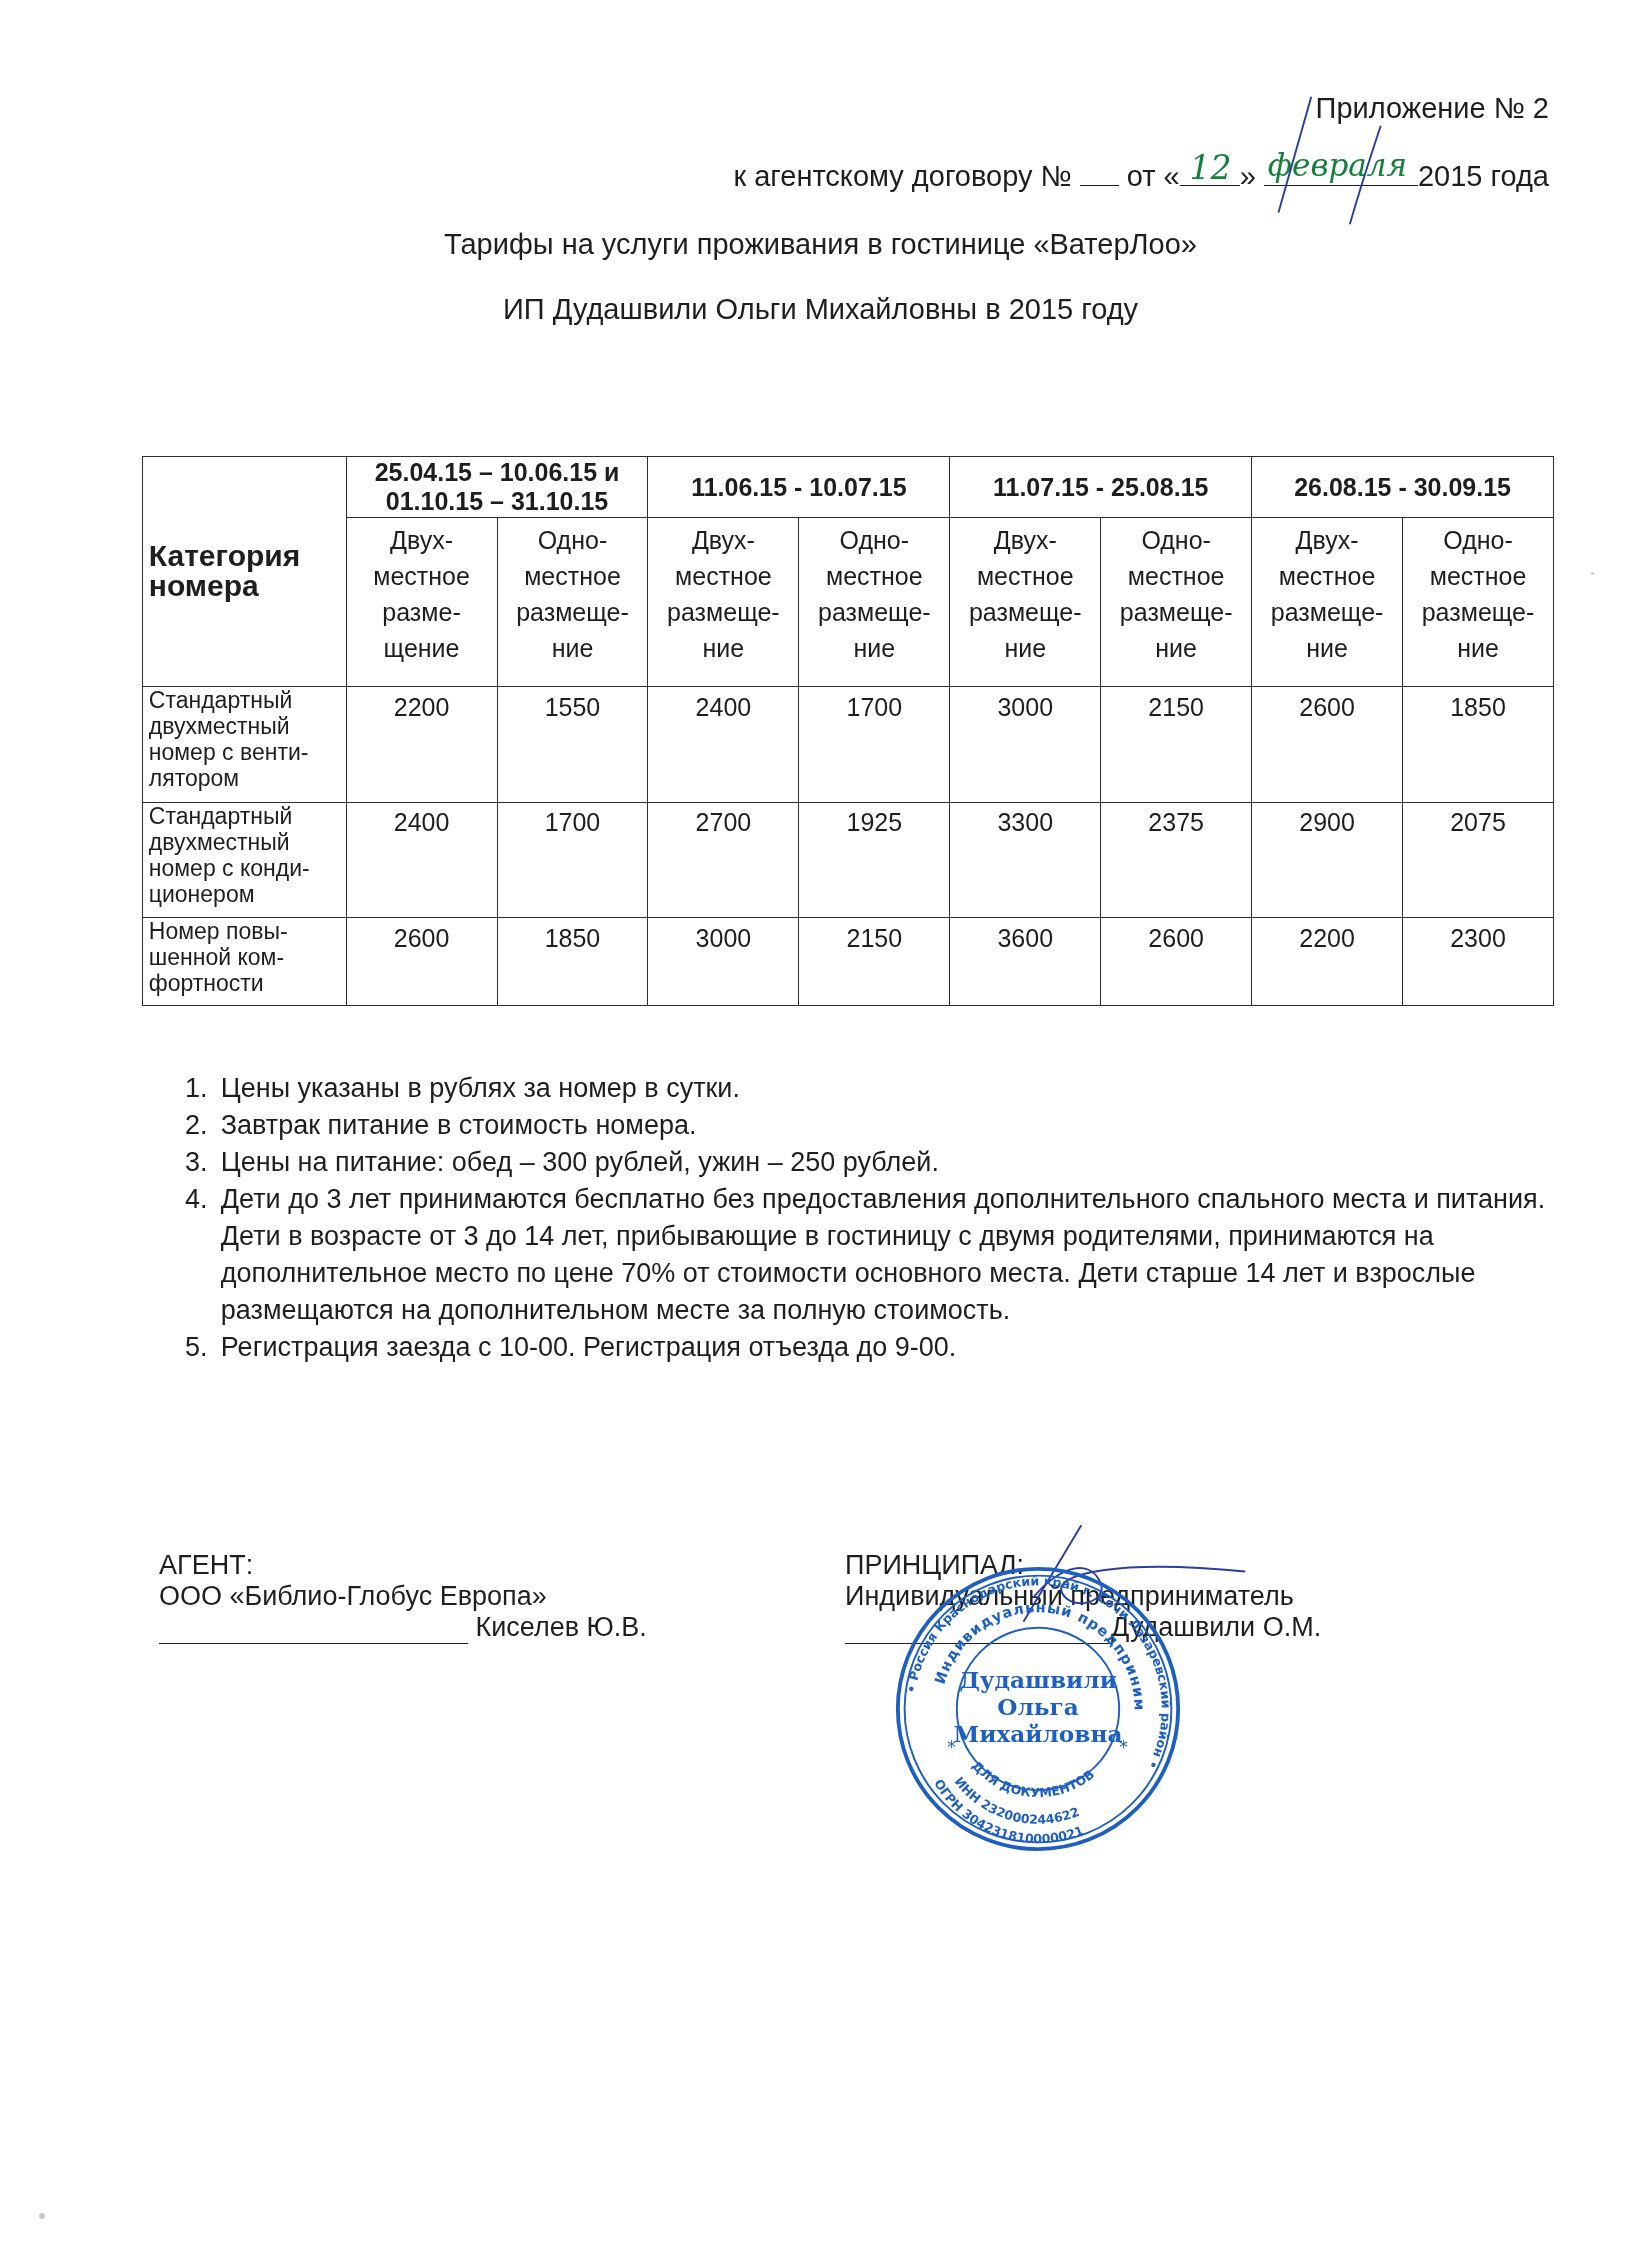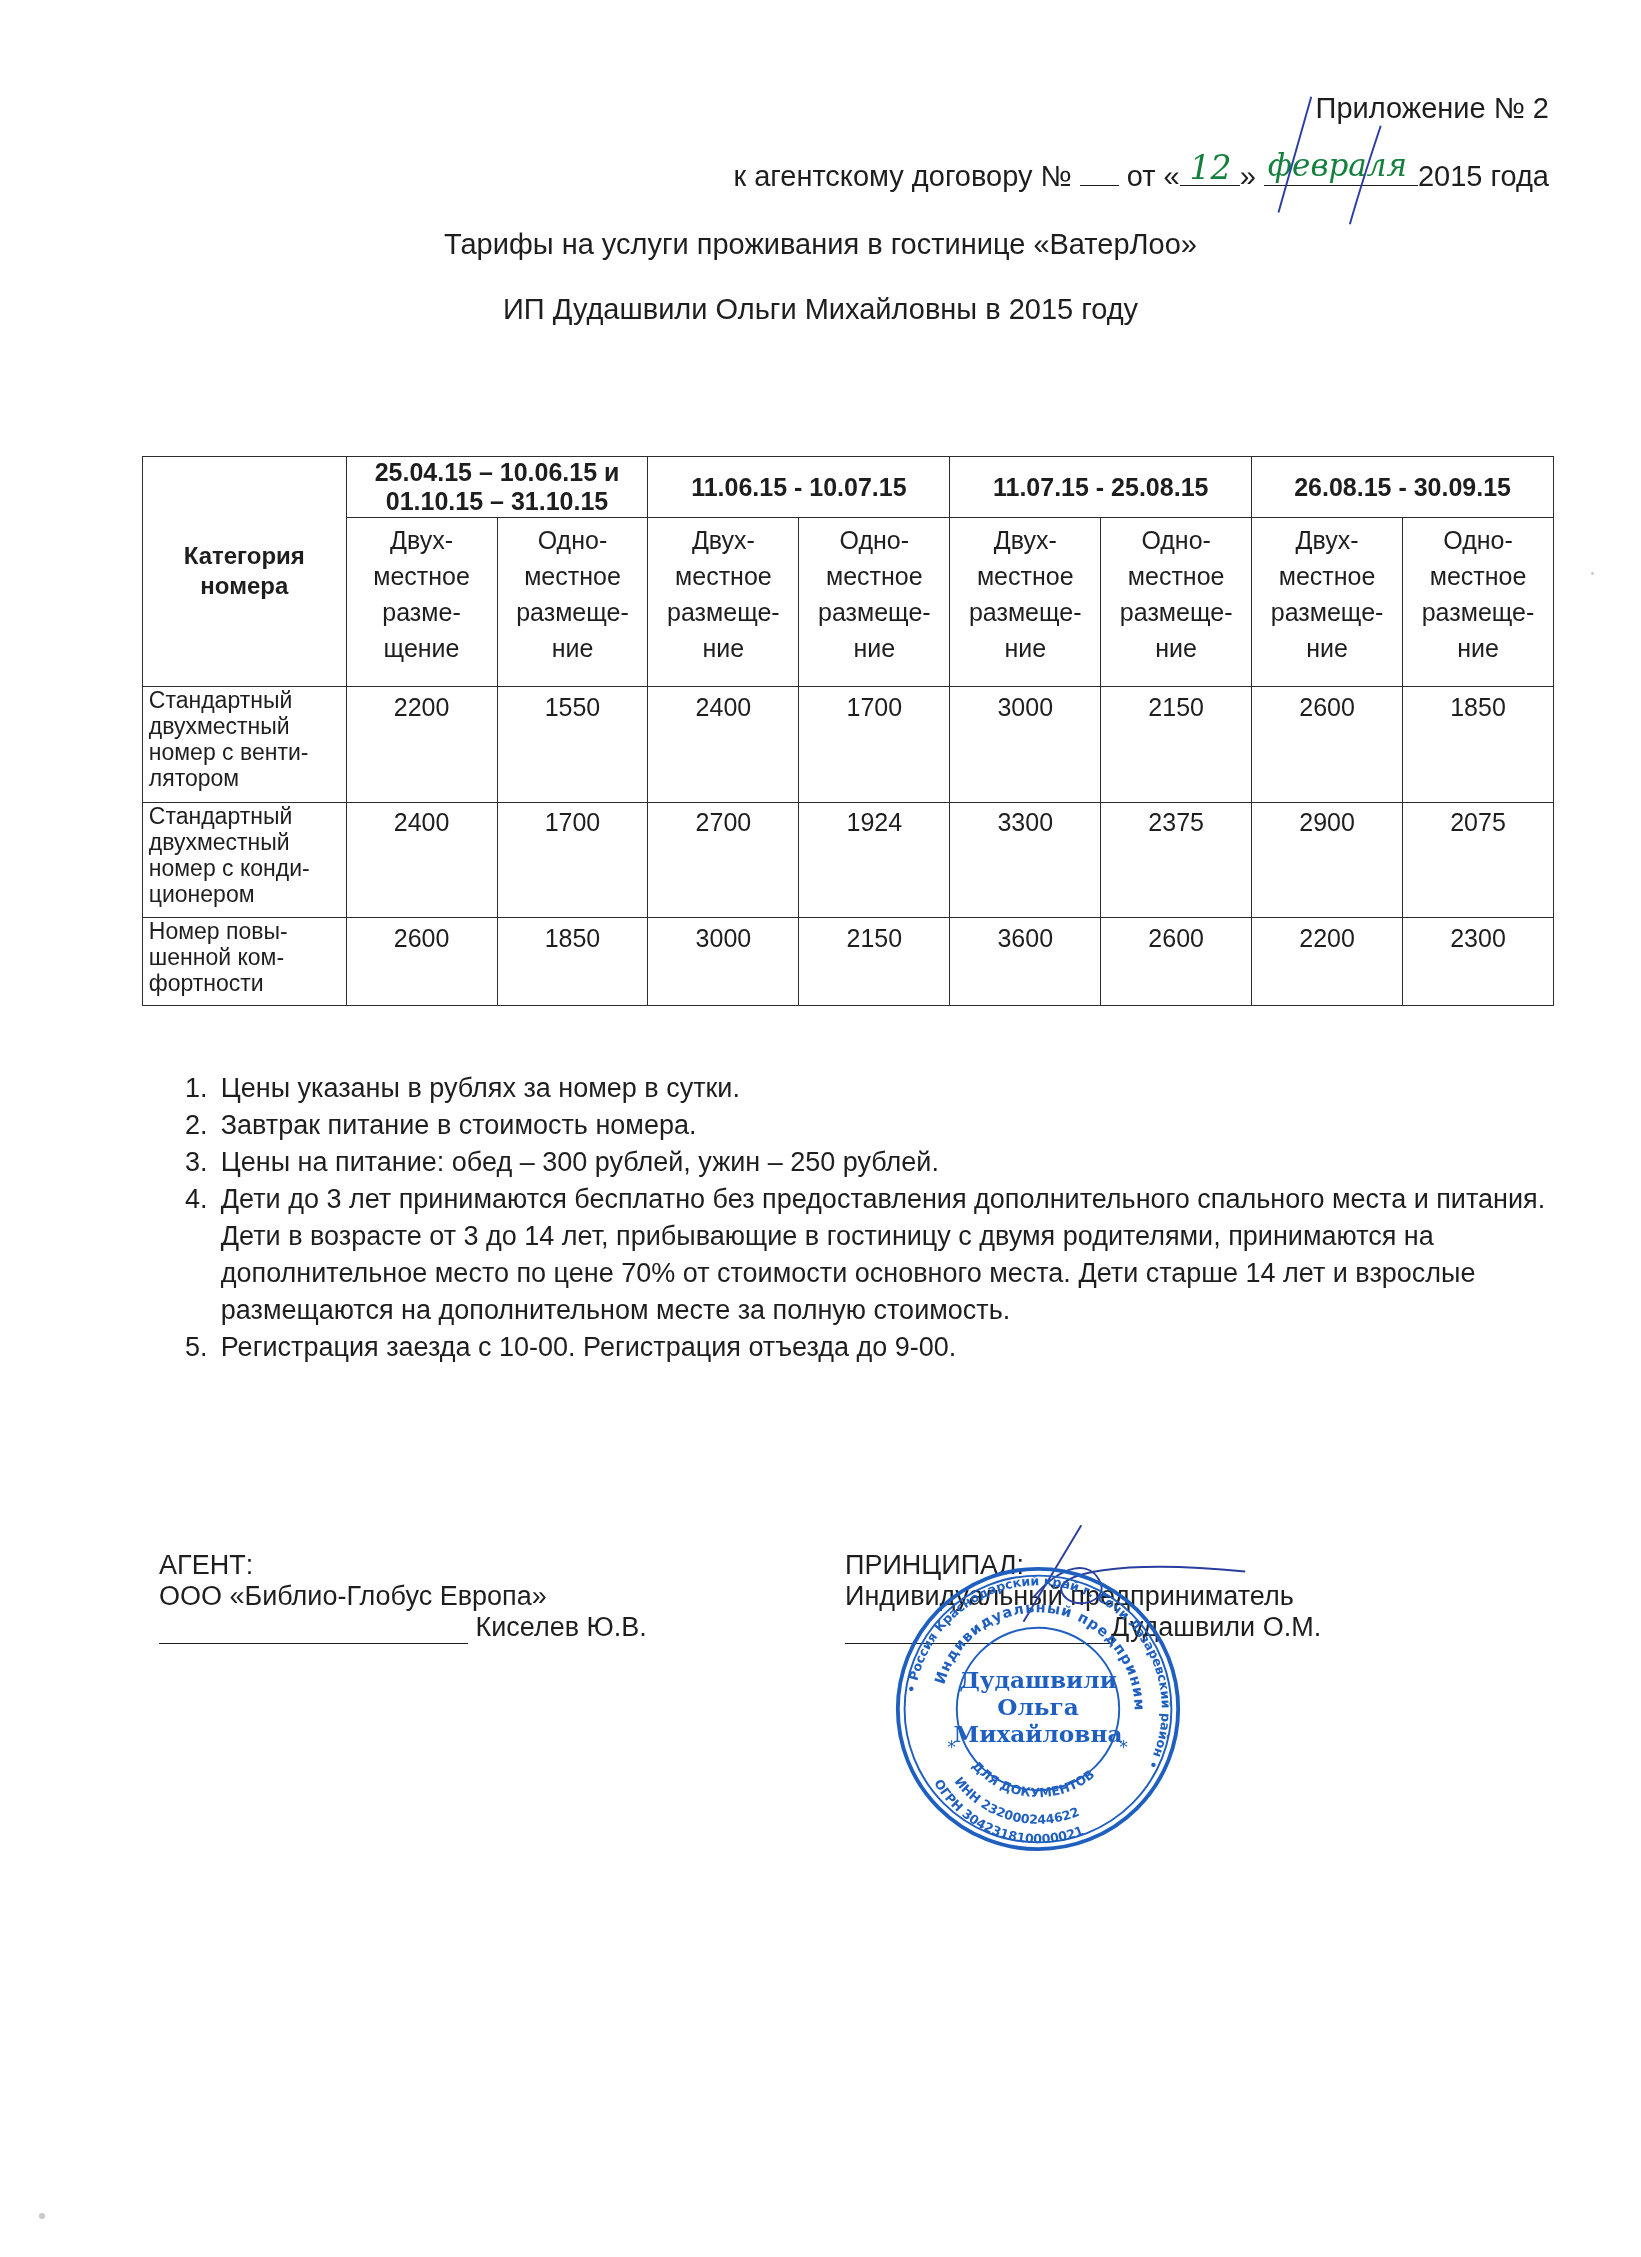--- a/index.html
+++ b/index.html
@@ -13,21 +13,21 @@
   .center { left: 0; width: 1641px; text-align: center; }
   .blank { display: inline-block; border-bottom: 1.9px solid #1e1e1e; height: 25px; vertical-align: baseline; position: relative; }
   .hand { font-family: "DejaVu Serif", serif; font-style: italic; color: #15803d; position: absolute; white-space: nowrap; }
 
   table.tariff {
     position: absolute; left: 142px; top: 456px; width: 1412px;
     border-collapse: collapse; table-layout: fixed; font-size: 25px;
   }
   table.tariff td, table.tariff th { border: 1.9px solid #2d2d2d; padding: 0 5.8px; }
   table.tariff th { font-weight: bold; }
-  .cat-head { width: 191px; text-align: center; vertical-align: middle; font-size: 24px; line-height: 30px; }
+  .cat-head { width: 191px; text-align: left; vertical-align: middle; font-size: 30px; line-height: 30px; }
   .period { height: 60px; text-align: center; vertical-align: middle; font-size: 25px; line-height: 29px; }
   .sub { height: 164px; font-weight: normal !important; text-align: center; vertical-align: top; line-height: 36px; padding-top: 3.9px !important; font-size: 25px; }
   .rowhead { text-align: left; vertical-align: top; font-size: 23px; line-height: 26px; padding: 0 5.8px !important; }
   .val { text-align: center; vertical-align: top; font-size: 25px; padding-top: 5.8px !important; }
   tr.r0 td, tr.r1 td { height: 109px; }
   tr.r2 td { height: 81px; }
 
   ol.notes {
     position: absolute; left: 169px; top: 1070px; width: 1390px; margin: 0; padding-left: 46px;
     font-size: 27px; line-height: 37px;
@@ -88,21 +88,21 @@
     <td class="val">3000</td>
     <td class="val">2150</td>
     <td class="val">2600</td>
     <td class="val">1850</td>
   </tr>
   <tr class="r1">
     <td class="rowhead">Стандартный двухместный номер с конди-ционером</td>
     <td class="val">2400</td>
     <td class="val">1700</td>
     <td class="val">2700</td>
-    <td class="val">1924</td>
+    <td class="val">1925</td>
     <td class="val">3300</td>
     <td class="val">2375</td>
     <td class="val">2900</td>
     <td class="val">2075</td>
   </tr>
   <tr class="r2">
     <td class="rowhead">Номер повы-шенной ком-фортности</td>
     <td class="val">2600</td>
     <td class="val">1850</td>
     <td class="val">3000</td>

